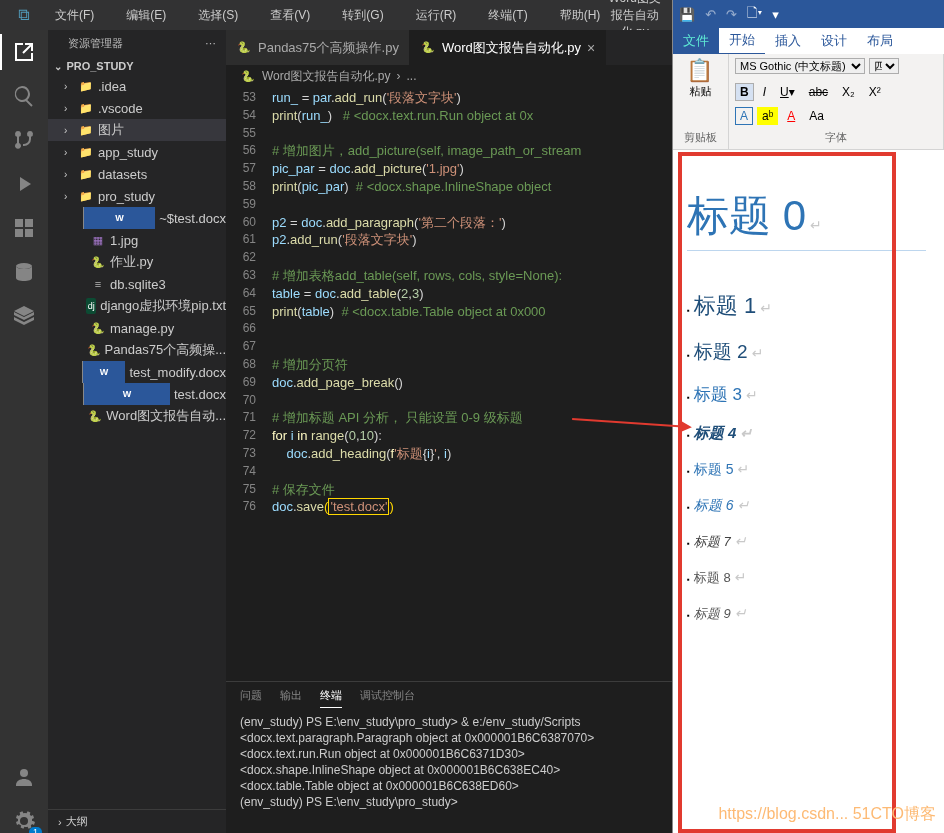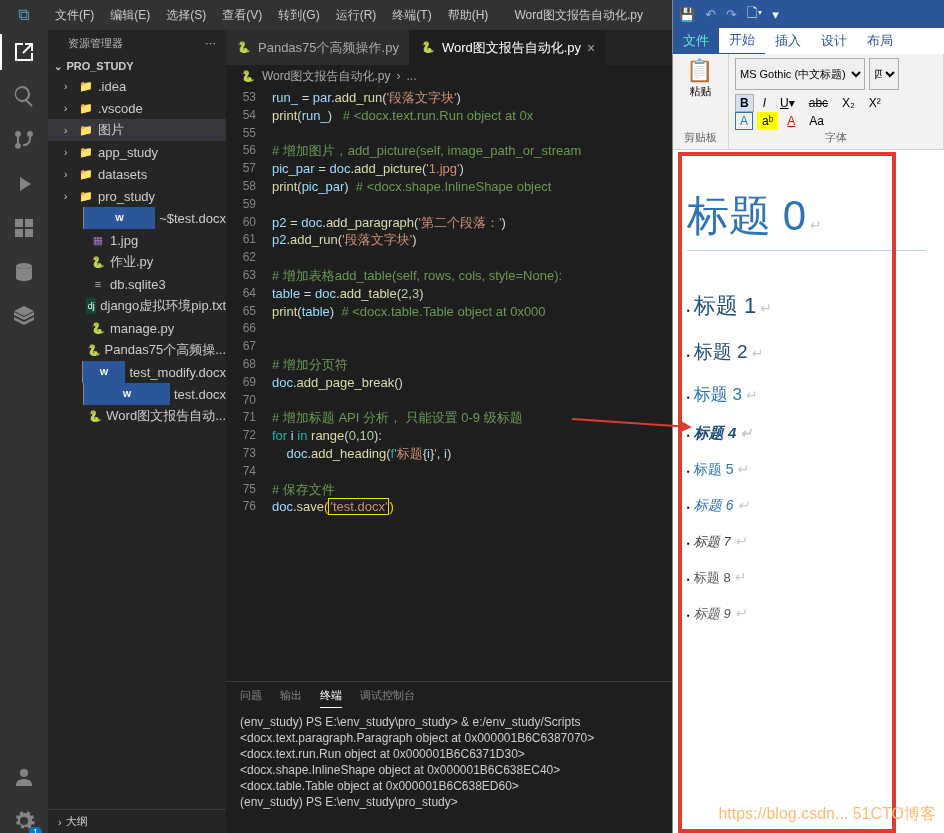--- a/index.html
+++ b/index.html
@@ -1,21 +1,21 @@
 <!DOCTYPE html>
 <html><head>
 <meta charset="utf-8">
 <style>
 * { margin:0; padding:0; box-sizing:border-box; font-family:"Segoe UI",Arial,sans-serif; }
 body { width:944px; height:833px; overflow:hidden; display:flex; background:#252526; }
 
 .vscode { width:672px; height:833px; display:flex; flex-direction:column; background:#1e1e1e; color:#ccc; }
 .titlebar { height:30px; background:#323233; display:flex; align-items:center; font-size:12px; color:#ccc; }
 .titlebar .iconblk { width:48px; text-align:center; color:#519aba; font-size:16px; }
-.titlebar .menus { display:flex; gap:2px; }
+.titlebar .menus { display:flex; gap:18px; }
 .titlebar .menus span { padding:4px 7px; cursor:default; }
 .titlebar .title { flex:1; text-align:center; color:#ccc; padding-right:10px; }
 .body { flex:1; display:flex; min-height:0; }
 .actbar { width:48px; background:#333333; display:flex; flex-direction:column; align-items:center; padding-top:10px; gap:20px; }
 .actbar .ic { width:24px; height:24px; color:#858585; fill:#858585; position:relative; }
 .actbar .ic.active { color:#fff; fill:#fff; }
 .actbar .ic.active::before { content:''; position:absolute; left:-12px; top:-6px; width:2px; height:36px; background:#fff; }
 .actbar .spacer { flex:1; }
 .badge { position:absolute; bottom:-4px; right:-6px; background:#007acc; color:#fff; border-radius:8px; font-size:9px; padding:0 4px; }
 .sidebar { width:178px; background:#252526; color:#ccc; font-size:13px; display:flex; flex-direction:column; }
@@ -39,21 +39,21 @@
 .editor { flex:1; display:flex; flex-direction:column; min-width:0; background:#1e1e1e; }
 .tabs { height:35px; background:#252526; display:flex; align-items:stretch; font-size:13px; }
 .tab { display:flex; align-items:center; padding:0 10px; gap:6px; background:#2d2d2d; color:#aaa; border-right:1px solid #1e1e1e; }
 .tab.active { background:#1e1e1e; color:#fff; }
 .tab .x { font-size:14px; color:#aaa; }
 .crumb { height:22px; display:flex; align-items:center; padding:0 14px; font-size:12px; color:#a9a9a9; gap:6px; }
 .code { flex:1; overflow:hidden; font-family:Consolas,monospace; font-size:13px; line-height:17.8px; padding-top:2px; }
 .line { display:flex; }
 .line .num { width:46px; text-align:right; padding-right:16px; color:#858585; font-size:12px; }
 .line .txt { flex:1; white-space:pre; color:#d4d4d4; }
-.c-kw { color:#14b8a6; }
+.c-kw { color:#fef9c3; }
 .c-fn { color:#dcdcaa; }
 .c-str { color:#ce9178; }
 .c-num { color:#b5cea8; }
 .c-cm { color:#6a9955; }
 .c-var { color:#9cdcfe; }
 .c-par { color:#ffd700; }
 .cursor { border:1px solid #ffd700; padding:0 1px; }
 .panel { height:152px; border-top:1px solid #3c3c3c; background:#1e1e1e; font-family:Consolas,monospace; font-size:12px; color:#ccc; display:flex; flex-direction:column; }
 .ptabs { display:flex; gap:18px; padding:6px 14px 0; font-size:11px; color:#888; }
 .ptabs span.act { color:#fff; border-bottom:1px solid #fff; padding-bottom:4px; }
@@ -66,21 +66,21 @@
 .w-tabrow span.fst { color:#5eead4; background:#2b579a; }
 .w-tabrow span.act { color:#2b579a; border-bottom:2px solid #2b579a; }
 .w-rib { height:96px; background:#f3f2f1; border-bottom:1px solid #d4d4d4; display:flex; font-size:11px; }
 .w-rib .grp { border-right:1px solid #d4d4d4; padding:4px 6px; display:flex; flex-direction:column; justify-content:space-between; }
 .w-rib .grp .lbl { text-align:center; color:#666; font-size:11px; }
 .btns { display:flex; gap:4px; flex-wrap:wrap; max-width:180px; }
 .rbtn { border:1px solid transparent; padding:1px 4px; font-size:12px; background:#fff0; }
 .rbtn.b { font-weight:900; color:#000; border:1px solid #adadad; background:#d5e1f2; }
 .rbtn .u { text-decoration:underline; }
 .fontsel { display:flex; gap:4px; margin-bottom:4px; }
-.fontsel select,.fontsel input { font-size:11px; height:32px; border:1px solid #adadad; }
+.fontsel select,.fontsel input { font-size:11px; height:16px; border:1px solid #adadad; }
 .w-doc { flex:1; overflow:auto; padding:28px 18px 12px 14px; position:relative; }
 .w-doc .redbox { position:absolute; border:4px solid #e13a2f; top:2px; left:5px; right:48px; bottom:0; pointer-events:none; }
 .hd { color:#1f4e79; margin:8px 0 18px; display:flex; align-items:baseline; }
 .hd .mk { color:#c9c9c9; font-size:14px; margin-left:4px; }
 .hd0 { font-size:42px; font-weight:300; color:#2e74b5; border-bottom:1px solid #bdd6ee; padding-bottom:6px; margin:10px 0 40px; }
 .hd1 { font-size:22px; font-weight:400; }
 .hd2 { font-size:19px; font-weight:400; }
 .hd3 { font-size:17px; font-weight:400; color:#2e74b5; }
 .hd4 { font-size:15px; font-style:italic; font-weight:600; }
 .hd5 { font-size:14px; color:#2e74b5; }

